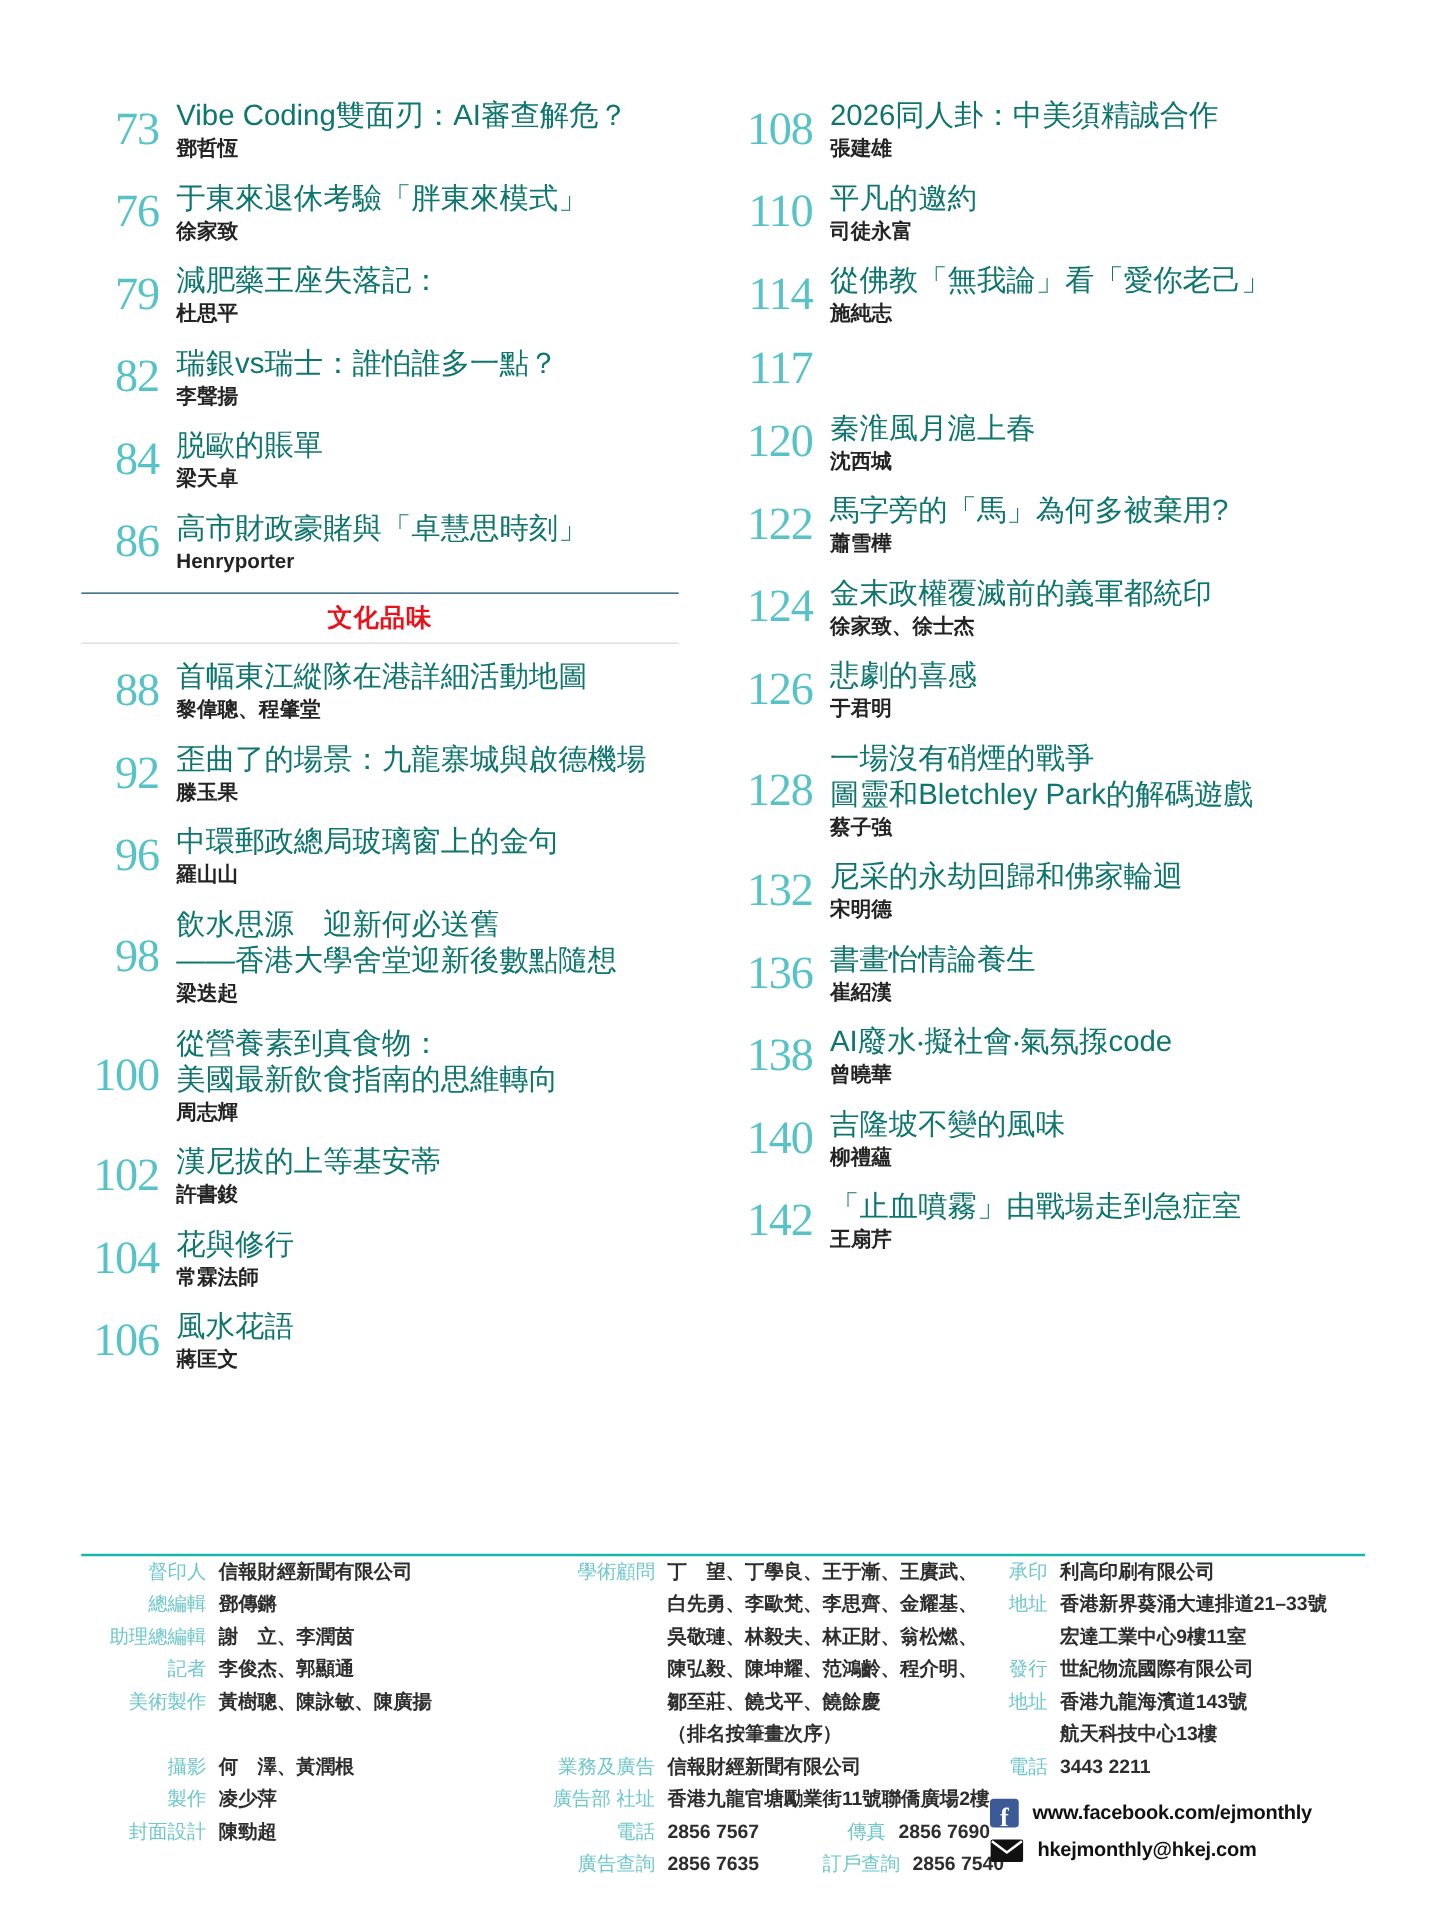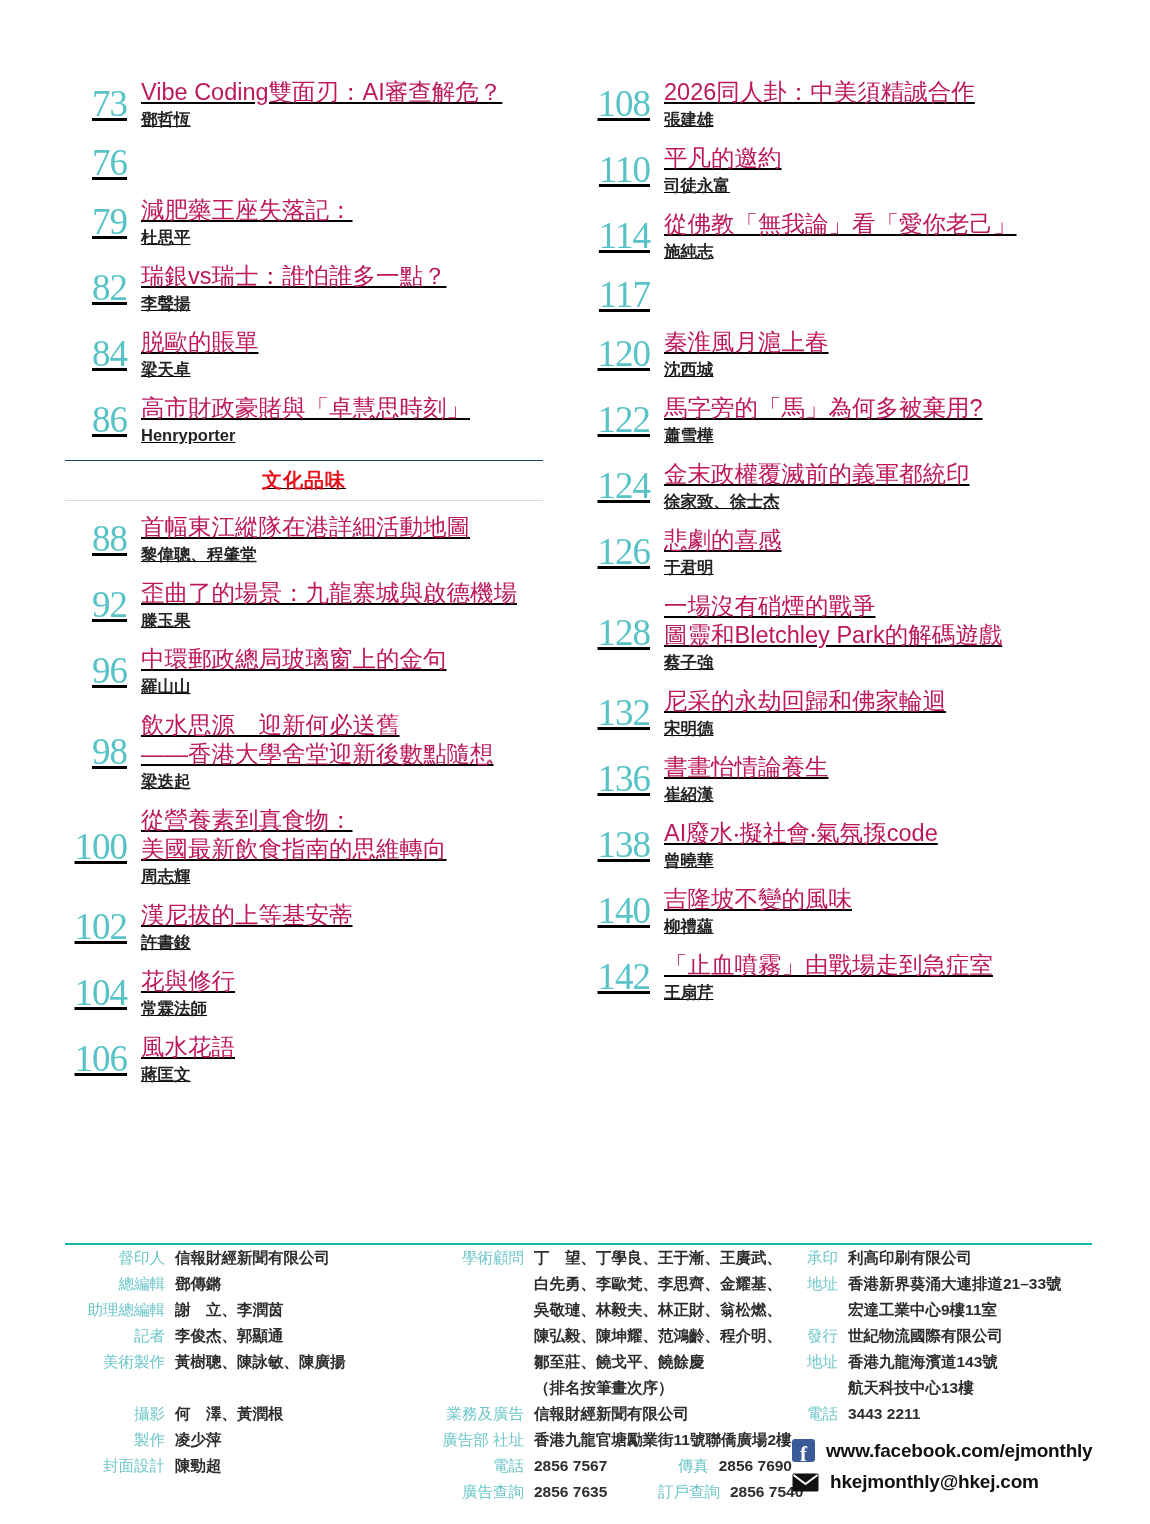--- a/index.html
+++ b/index.html
@@ -6,34 +6,34 @@
   body{
     width:1150px;height:1524px;overflow:hidden;position:relative;
     font-family:"Liberation Sans",sans-serif;
     -webkit-font-smoothing:antialiased;
   }
   .page{
     position:absolute;inset:0;
     padding:78px 58px 0 65px;box-sizing:border-box;
   }
   
-  .toc{display:flex;height:1165px;text-decoration:underline;}
+  .toc{display:flex;height:1165px;}
   .toc-col{display:flex;flex-direction:column;}
   .toc-col.left{width:478px;margin-right:45px;}
   .toc-col.right{width:504px;}
   .toc-entry{display:flex;align-items:center;margin-bottom:15px;}
   .num{
     width:62px;flex:0 0 62px;text-align:right;padding-right:14px;
     font-family:"Liberation Serif",serif;
     font-size:37px;line-height:1;color:#58c3c7;font-weight:400;
     letter-spacing:-1px;
   }
   .entry-text{flex:1;min-width:0;}
   .title-line{
-    font-size:23.5px;line-height:29px;color:#be185d;font-weight:400;
+    font-size:23.5px;line-height:29px;color:#0f766e;font-weight:400;
     white-space:nowrap;
   }
   .authors{
     font-size:16.5px;line-height:20px;color:#242424;font-weight:700;
     margin-top:2px;white-space:nowrap;
   }
   .section-divider{
     border-top:1px solid #0c4a6e;border-bottom:1px solid #d9d9d9;
     text-align:center;padding:6px 0;margin:0 0 12px 0;
   }
@@ -66,40 +66,44 @@
   .social{margin-top:12px;}
   .social-row{display:flex;align-items:center;margin-bottom:9px;}
   .fb-icon{
     width:23px;height:23px;border-radius:3px;background:#3b5a97;
     color:#ffffff;font-family:"Liberation Serif",serif;font-weight:700;
     font-size:21px;line-height:23px;text-align:center;flex:0 0 23px;
     padding-top:4px;box-sizing:content-box;height:19px;
   }
   .mail-icon{flex:0 0 27px;width:27px;height:19px;}
   .social-text{
-    margin-left:11px;font-size:19px;font-weight:700;color:#111111;
+    margin-left:11px;font-size:16px;font-weight:700;color:#111111;
     letter-spacing:-0.2px;
   }
 </style>
 </head>
 <body>
 
 <div class="page">
 
   <div class="toc">
     <div class="toc-col left" id="toc-left">
         <div class="toc-entry">
           <div class="num">73</div>
           <div class="entry-text">
             <div class="title-line">Vibe Coding雙面刃：AI審查解危？</div>
             <div class="authors">鄧哲恆</div>
           </div>
         </div>
         <div class="toc-entry">
           <div class="num">76</div>
+          <div class="entry-text">
+            <div class="title-line">于東來退休考驗「胖東來模式」</div>
+            <div class="authors">徐家致</div>
+          </div>
         </div>
         <div class="toc-entry">
           <div class="num">79</div>
           <div class="entry-text">
             <div class="title-line">減肥藥王座失落記：</div>
             <div class="authors">杜思平</div>
           </div>
         </div>
         <div class="toc-entry">
           <div class="num">82</div>

